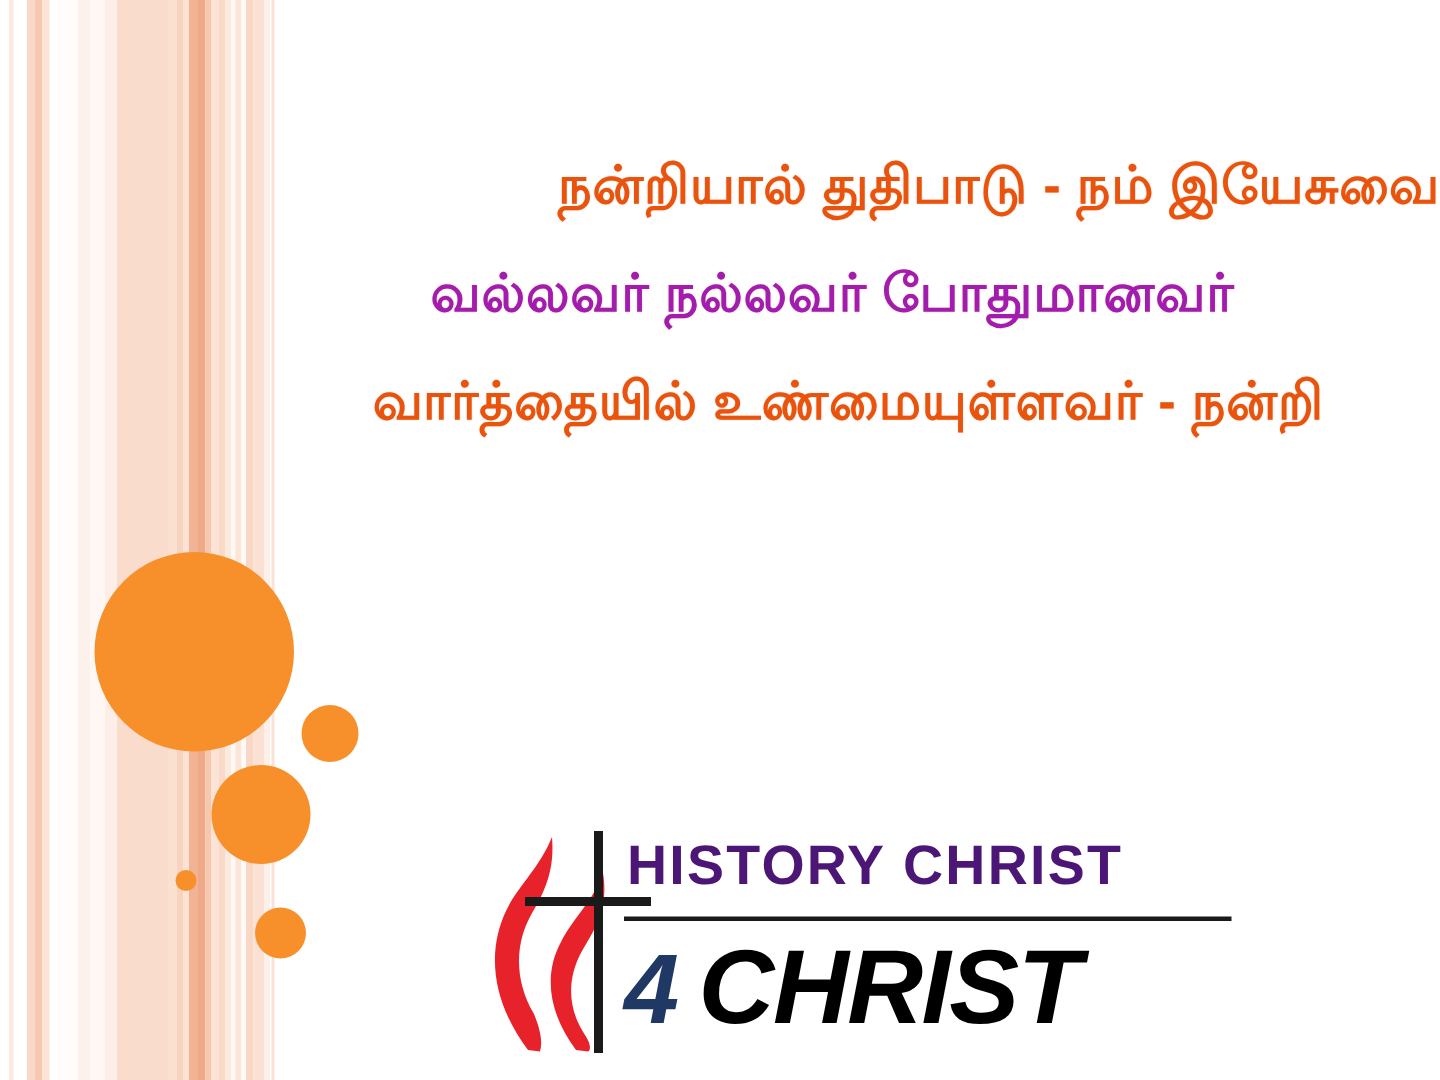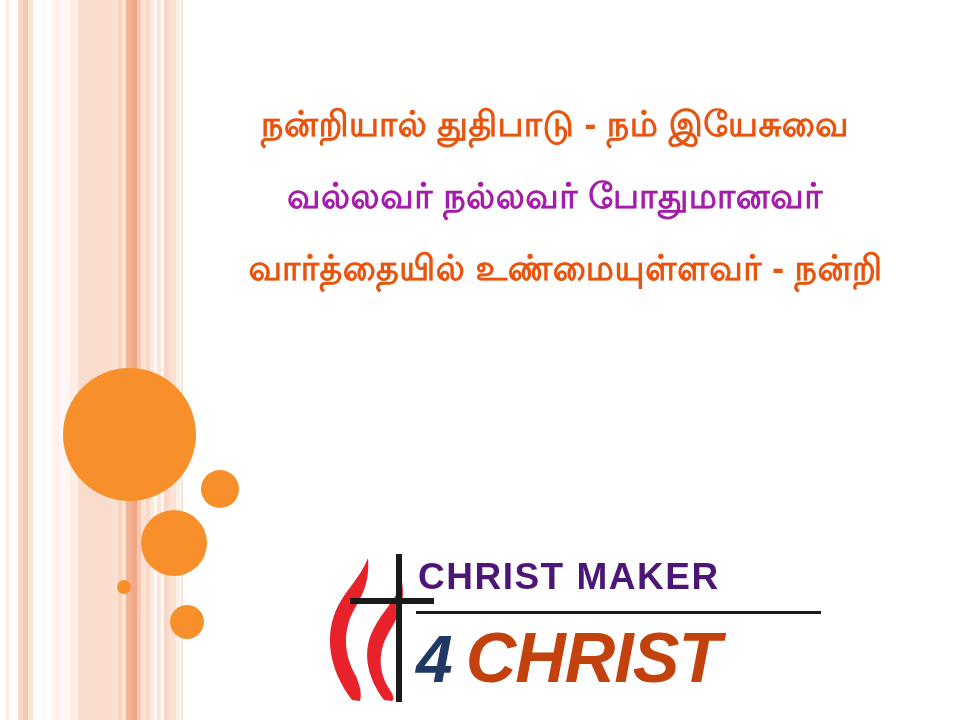--- a/index.html
+++ b/index.html
@@ -51,21 +51,21 @@
   }
   .lyric-line {
     font-family: "Liberation Sans", "DejaVu Sans", sans-serif;
     font-weight: bold;
     font-size: 35px;
     line-height: 72px;
     letter-spacing: 0.5px;
     white-space: nowrap;
     text-shadow: 0 0 1px rgba(232,83,14,0.35);
   }
-  .lyric-line.l1 { font-size: 35px; }
+  .lyric-line.l1 { font-size: 35px; text-align: right; }
   .lyric-line.l2 { font-size: 35px; }
   .lyric-line.l3 { font-size: 35px; }
   .lyric-line.l4 { font-size: 35px; }
 
   
   .logo {
     position: absolute;
     left: 322px;
     top: 548px;
     width: 500px;
@@ -191,22 +191,22 @@
                  C 84 58, 74 72, 66 86 C 56 104, 56 124, 68 142
                  C 72 148, 72 152, 70 153 Z" fill="#E8222A"></path>
 
         <rect x="74" y="6" width="6" height="148" fill="#1A1A1A"></rect>
 
         <rect x="28" y="50" width="84" height="6" fill="#1A1A1A"></rect>
       </svg>
     </div>
 
     <div class="logo-text">
-      <div class="logo-top" style="color:#4B1675;">CHRIST MAKER</div>
+      <div class="logo-top" style="color:#4B1675;">HISTORY CHRIST</div>
       <div class="logo-rule" style="background:#1A1A1A;"></div>
       <div class="logo-bottom">
-        <span class="logo-four" style="color:#1F3864;">4</span><span style="display:inline-block;width:14px;"></span><span class="logo-christ" style="color:#c2410c;">CHRIST</span>
+        <span class="logo-four" style="color:#1F3864;">4</span><span style="display:inline-block;width:14px;"></span><span class="logo-christ" style="color:#000000;">CHRIST</span>
       </div>
     </div>
 
   </div>
 
 </div>
 
 </body></html>

